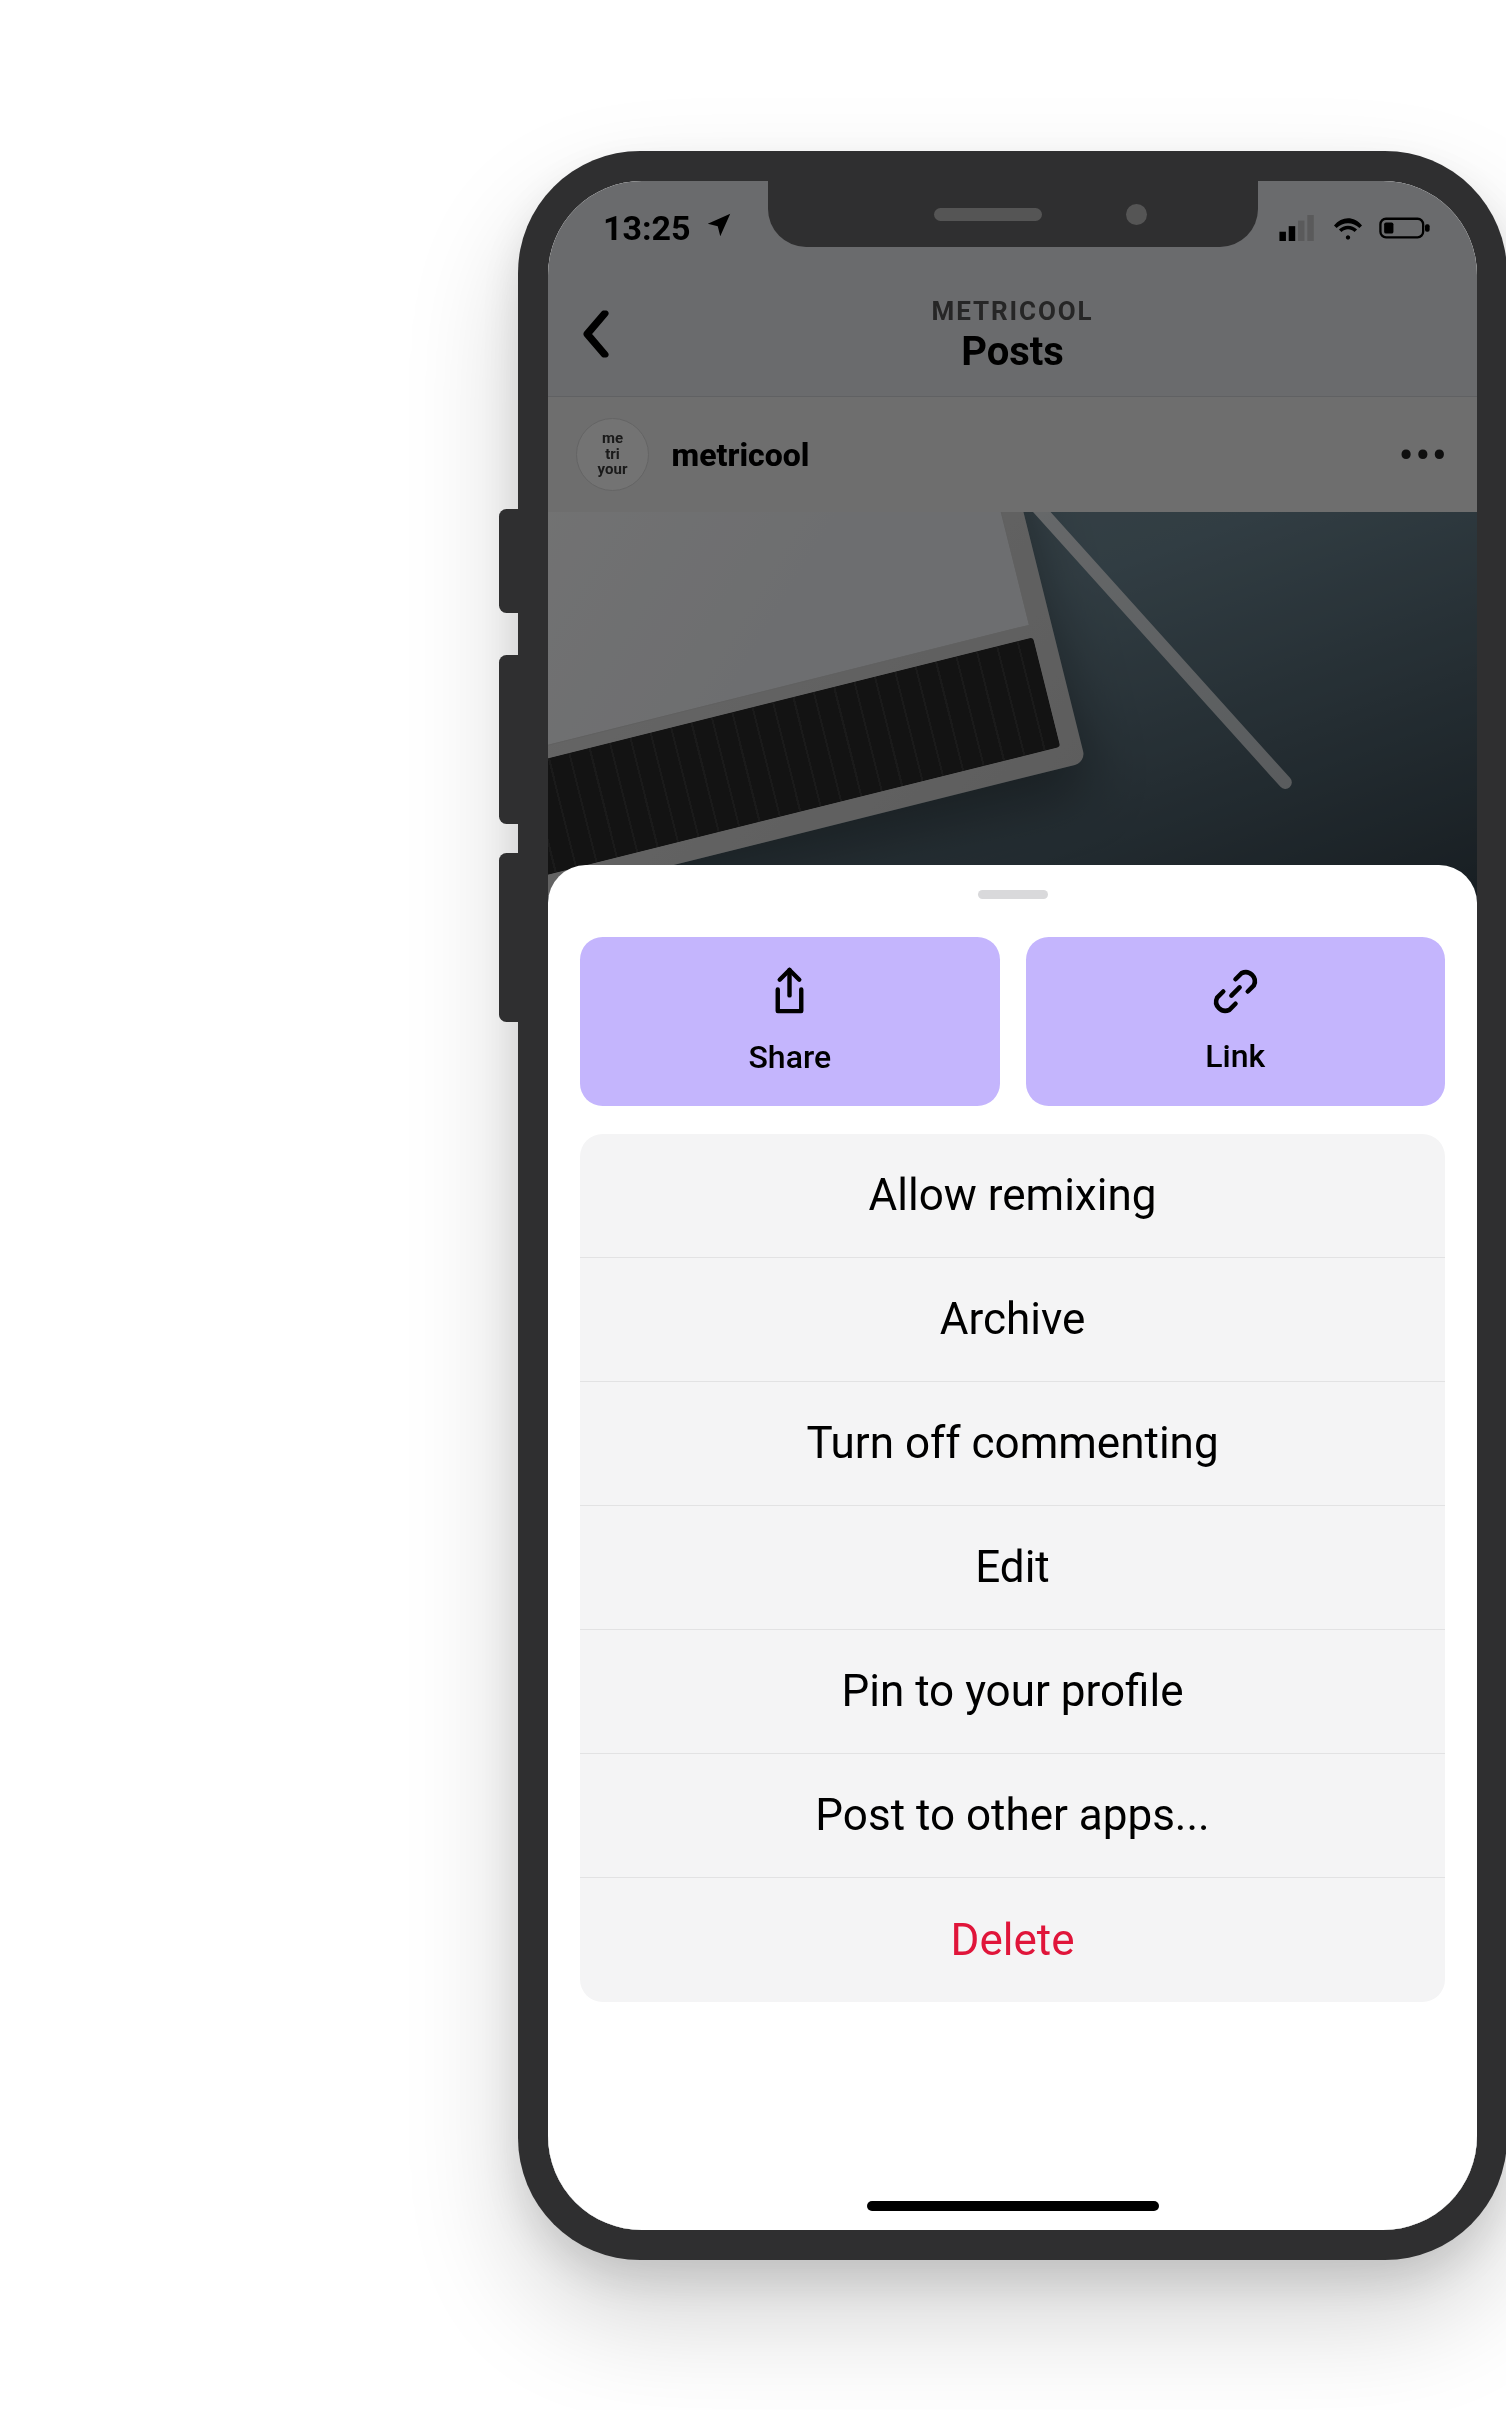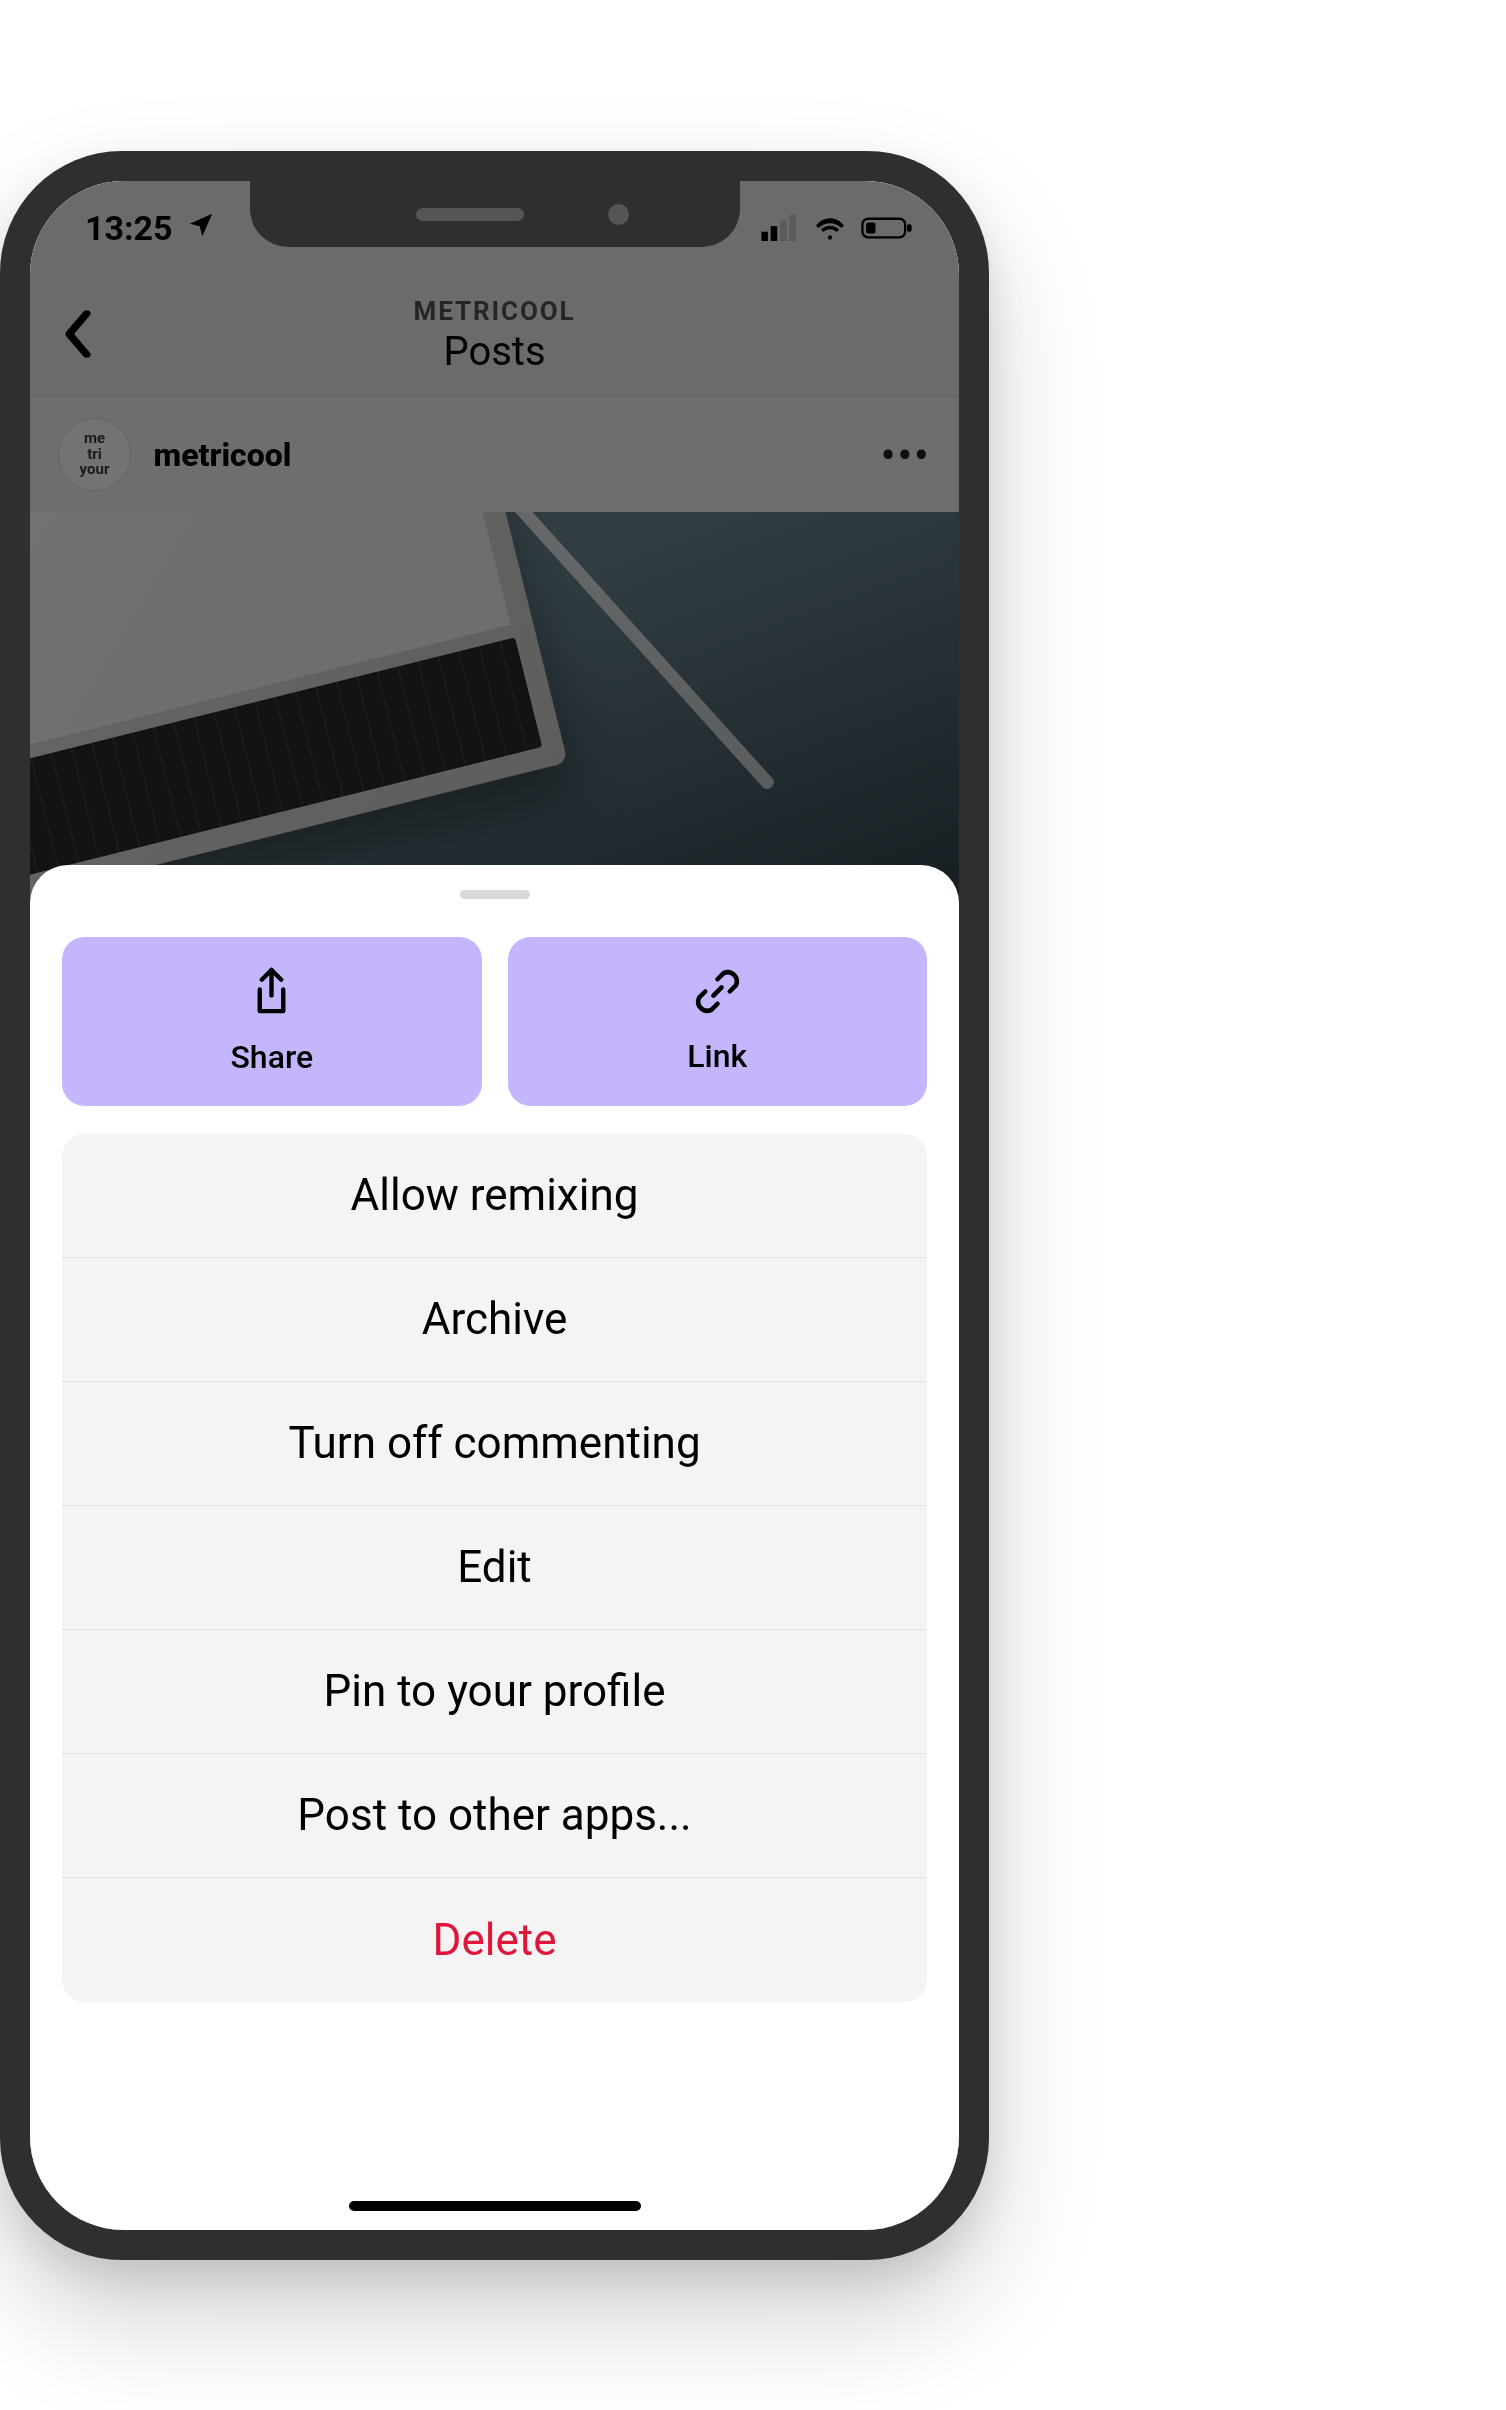--- a/index.html
+++ b/index.html
@@ -4,21 +4,21 @@
 <style>
   * { margin: 0; padding: 0; box-sizing: border-box; font-family: -apple-system, BlinkMacSystemFont, "Segoe UI", Roboto, Helvetica, Arial, sans-serif; }
   html, body { width: 100%; height: 100%; background: #ffffff; }
   .canvas {
     width: 1507px;
     height: 2411px;
     background: #ffffff;
     position: relative;
     display: flex;
     align-items: center;
-    justify-content: flex-start;
+    justify-content: flex-end;
   }
   .device {
     width: 989px;
     height: 2109px;
     background: #2f2f30;
     border-radius: 122px;
     position: relative;
     box-shadow: 0 56px 113px rgba(0,0,0,0.18), 0 19px 38px rgba(0,0,0,0.10);
     padding: 30px;
   }
@@ -106,21 +106,21 @@
     position: absolute;
     left: 30px;
     top: 50%;
     transform: translateY(-50%);
   }
   .nav-center {
     flex: 1;
     text-align: center;
   }
   .nav-sub { font-size: 26px; font-weight: 700; letter-spacing: 1.9px; color: #555; }
-  .nav-title { font-size: 40px; font-weight: 400; color: #000; margin-top: 1.9px; }
+  .nav-title { font-size: 40px; font-weight: 700; color: #000; margin-top: 1.9px; }
   .post-header {
     display: flex;
     align-items: center;
     padding: 21px 28px;
     gap: 22.6px;
     background: #f3f3f4;
   }
   .avatar {
     width: 73px; height: 73px;
     border-radius: 50%;

